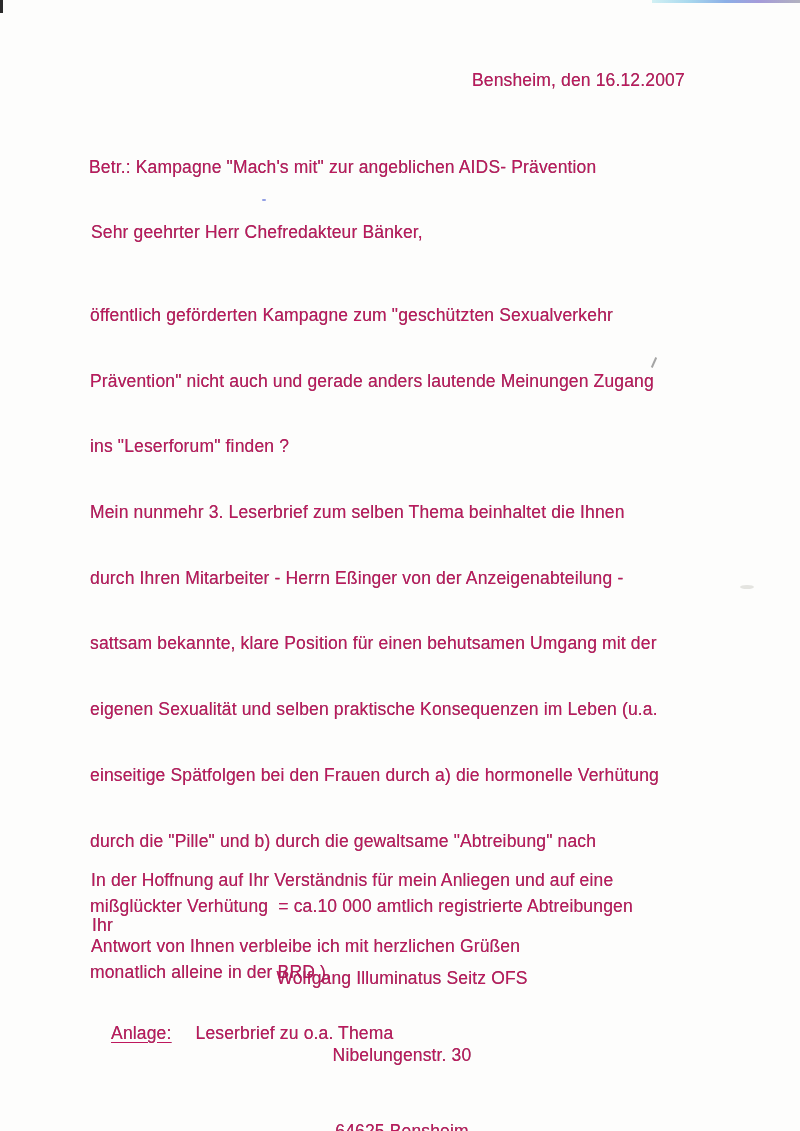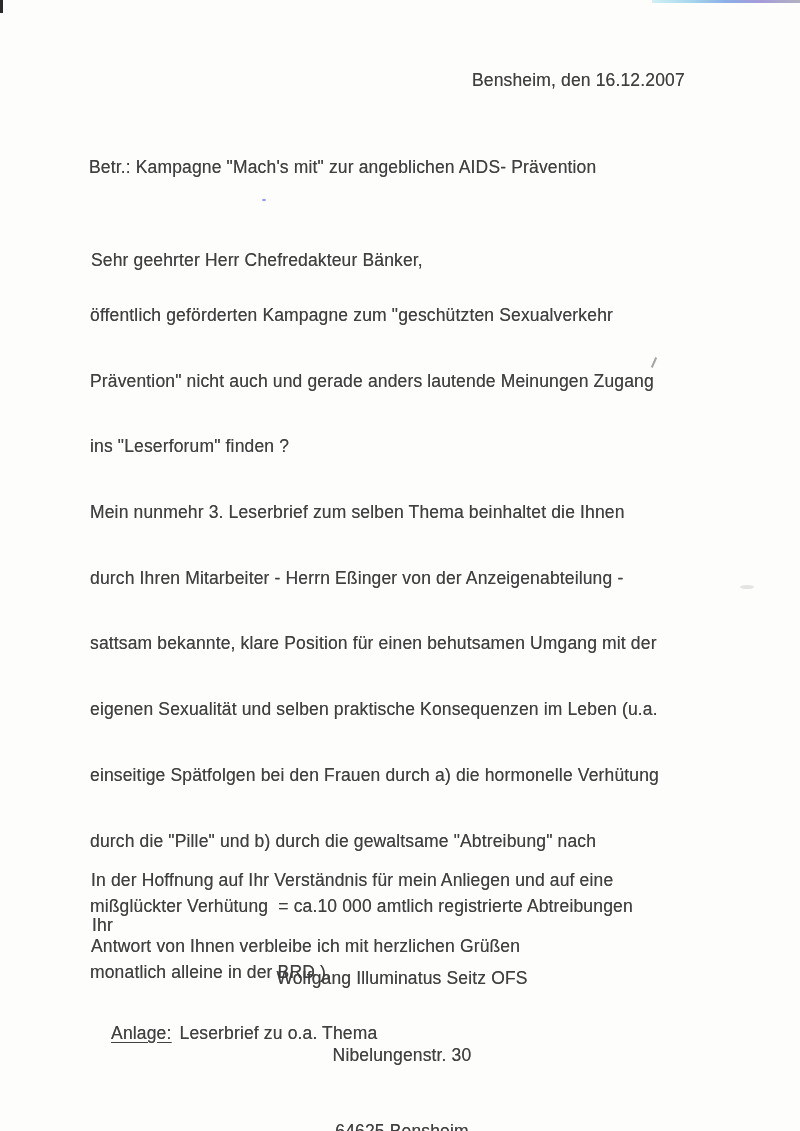--- a/index.html
+++ b/index.html
@@ -3,37 +3,37 @@
 <meta charset="utf-8">
 <style>
   html,body{margin:0;padding:0;background:#e8e8e8;}
   .page{
     position:relative;
     width:800px;height:1131px;
     margin:0 auto;
     background:#fdfdfc;
     overflow:hidden;
     font-family:"Liberation Sans","DejaVu Sans",sans-serif;
-    color:#404040;
+    color:#be185d;
     font-size:17.5px;
     letter-spacing:0.15px;
     text-shadow:0 0 0.4px rgba(10,10,10,0.55);
   }
   .abs{position:absolute;white-space:pre;}
   .date{left:472px;top:70px;}
   .subject{left:89px;top:157px;}
-  .salutation{left:91px;top:222px;margin-top:28px;}
+  .salutation{left:91px;top:222px;}
   .body-block{left:90px;top:261px;line-height:21.9px;}
   .body-block div{white-space:pre;}
   .closing-block{left:91px;top:826px;line-height:21.9px;}
   .closing-block div{white-space:pre;}
   .sig-pronoun{left:92px;top:915px;}
   .sig-block{left:264px;top:915px;width:276px;line-height:25.5px;text-align:center;}
   .enclosure{left:92px;top:1002px;}
-  .enclosure .label{text-decoration:underline;text-underline-offset:3px;margin-right:8px;}
+  .enclosure .label{text-decoration:underline;text-underline-offset:3px;margin-right:24px;}
   
   .edge-line{position:absolute;top:0;right:0;width:148px;height:3px;
     background:linear-gradient(90deg,#cdeff3 0%,#9fd4ec 25%,#7fa6e4 50%,#9b90d6 72%,#a9a9b8 100%);
     opacity:.9;}
   .corner-sliver{position:absolute;left:0;top:0;width:3px;height:13px;background:#2a2a2a;}
   .blue-speck{position:absolute;left:262px;top:199px;width:4px;height:2px;background:#5a6fd8;opacity:.65;border-radius:1px;}
   .scratch{position:absolute;left:653px;top:357px;width:2px;height:11px;background:#6a6a6a;opacity:.6;transform:rotate(24deg);}
   .smudge{position:absolute;left:740px;top:585px;width:14px;height:4px;background:#d8d8d4;border-radius:50%;opacity:.7;}
 </style>
 </head>

